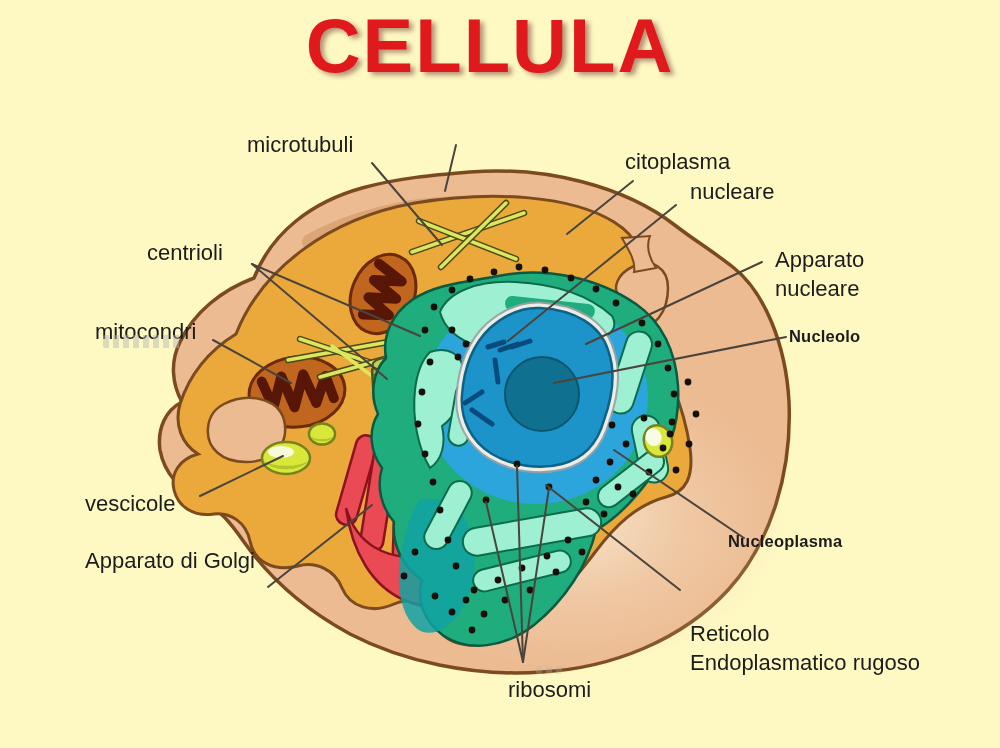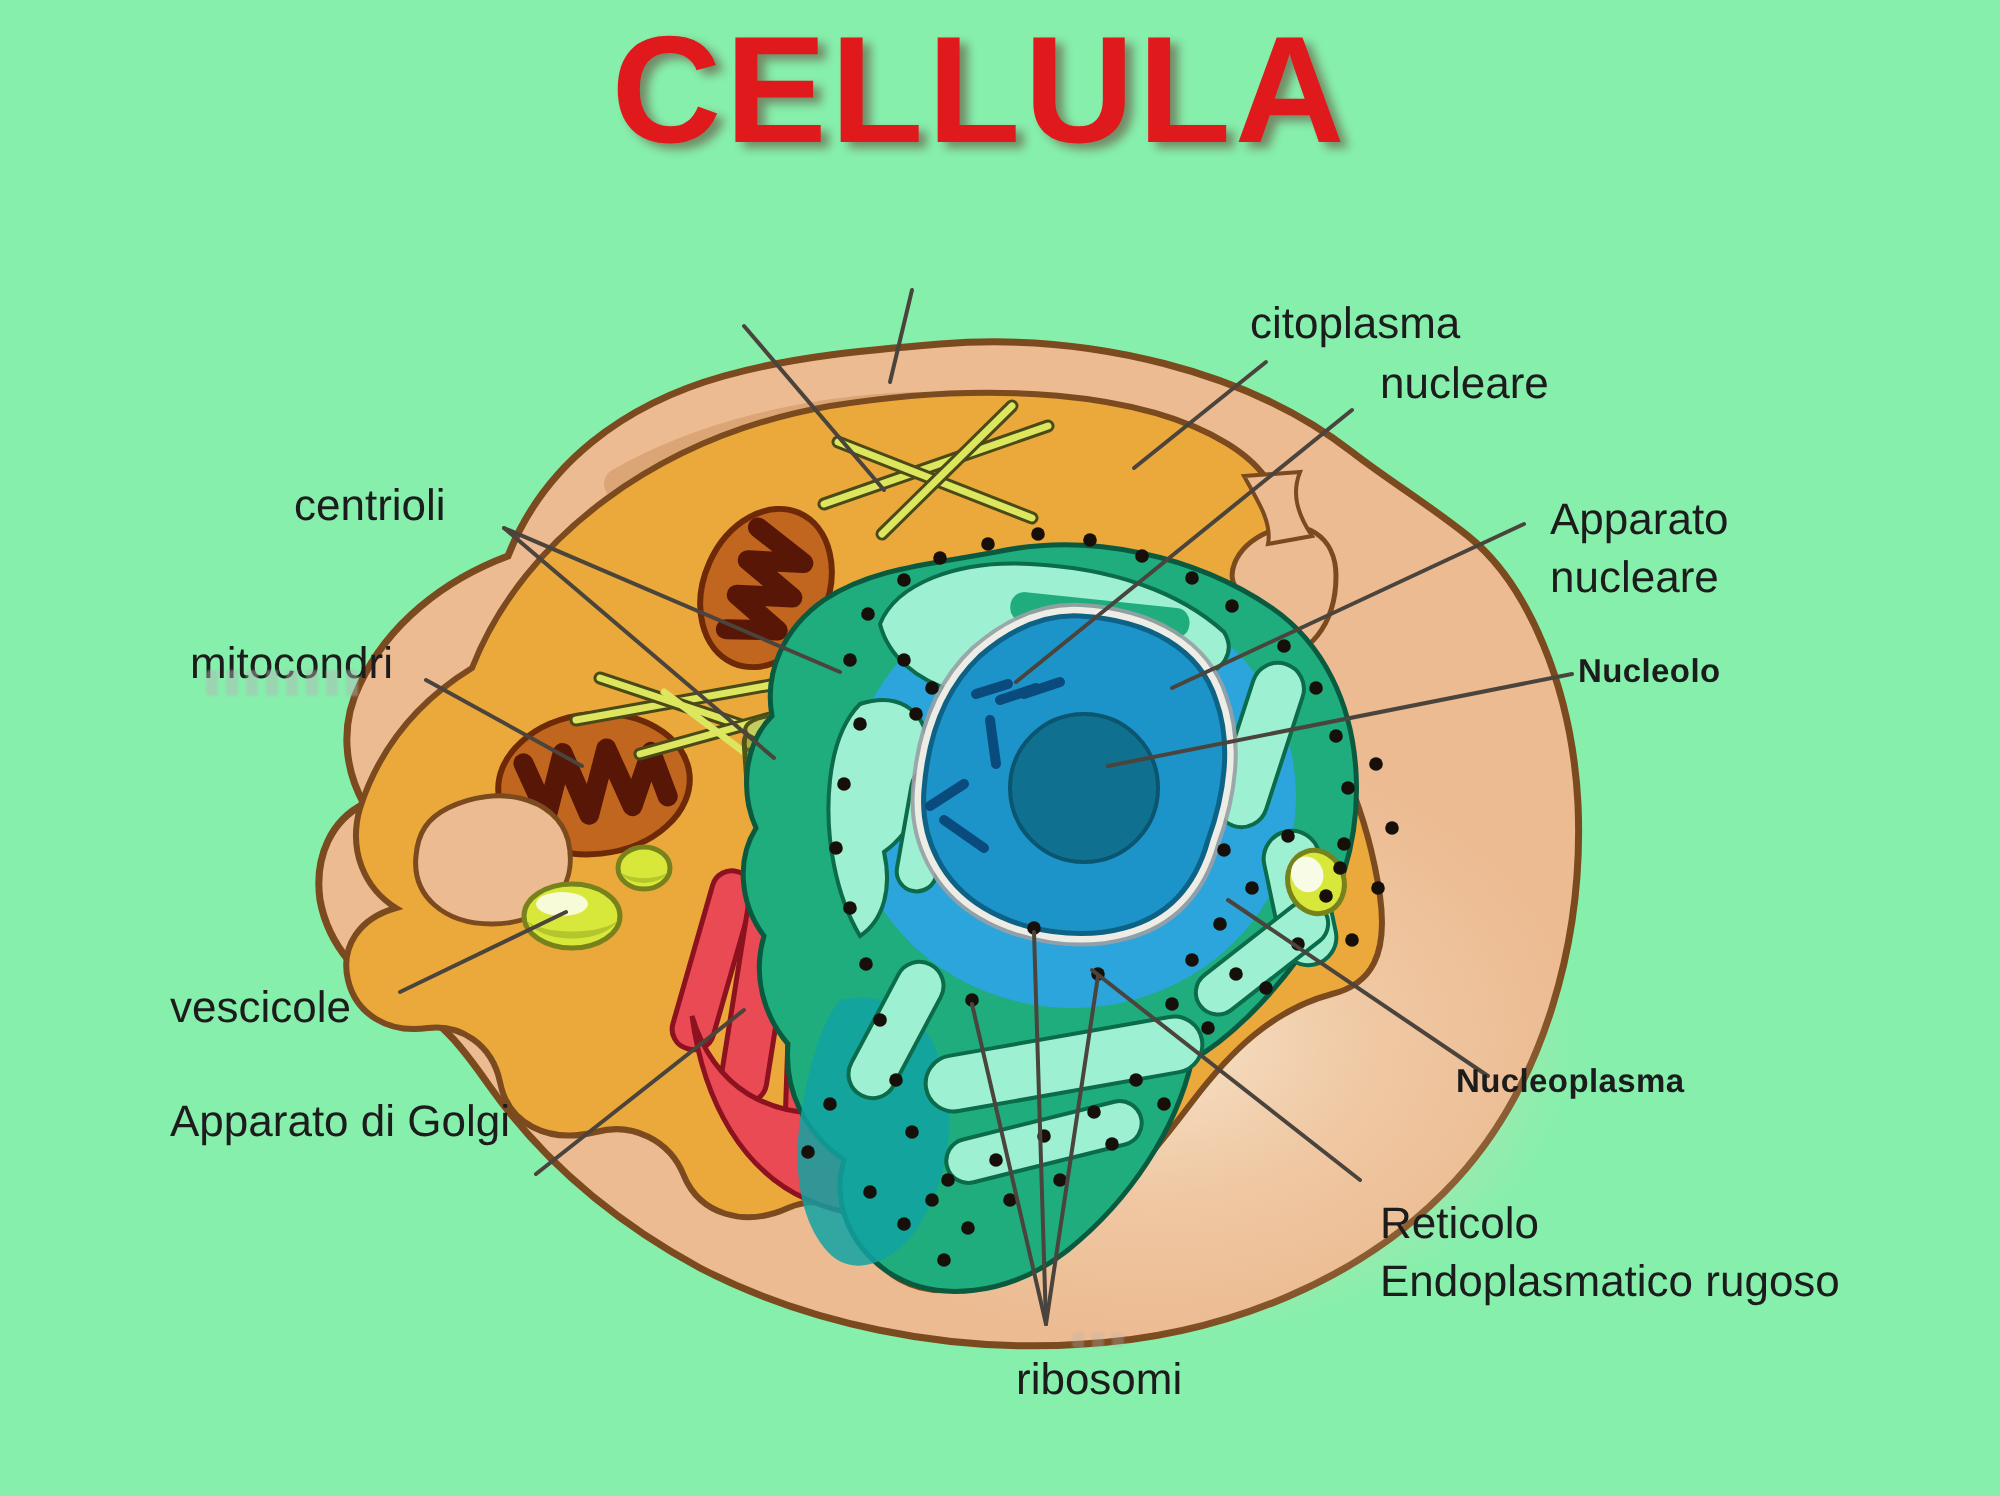--- a/index.html
+++ b/index.html
@@ -1,16 +1,16 @@
 <!DOCTYPE html>
 <html style="--title-red: #e01a1c; --label-text: #1c1c1c; --leader-line: #4a443c; --membrane-tan: #ecbb92; --membrane-outline: #7b4a1e; --cytoplasm-yellow: #eaa93a; --er-teal: #1fad7e; --er-mint: #9ef0d2; --nucleus-blue: #1d94c9; --nucleolus-blue: #10708f; --mitochondrion-orange: #c1661f; --mitochondrion-dark: #571606; --golgi-red: #e94a54; --vesicle-green: #d8e83a; --centriole-olive: #a8b13d; --microtubule-yellow: #dce65e;"><head>
 <meta charset="utf-8">
 <style>
   html,body{margin:0;padding:0;background:#fff;}
-  .stage{position:relative;width:1000px;height:748px;background:#86efac;overflow:hidden;
+  .stage{position:relative;width:1000px;height:748px;background:#fef9c3;overflow:hidden;
          font-family:"Liberation Sans","DejaVu Sans",sans-serif;}
   .title{position:absolute;left:490px;top:2px;transform:translateX(-50%);
          font-size:76px;font-weight:bold;letter-spacing:2px;color:var(--title-red);
          text-shadow:4px 3px 5px rgba(90,20,20,.45);white-space:nowrap;}
   .lbl{position:absolute;font-size:22px;color:var(--label-text);white-space:nowrap;line-height:1.3;}
   .lbl.small{font-size:16.5px;font-weight:bold;letter-spacing:.2px;text-align:right;}
   .lbl .ln{line-height:1.32;}
   svg{position:absolute;left:0;top:0;}
   .f-tan{fill:var(--membrane-tan);}
   .s-mem{stroke:var(--membrane-outline);}
@@ -271,33 +271,34 @@
       <line class="leader" x1="200" y1="496" x2="283" y2="456"></line>
       <line class="leader" x1="268" y1="587" x2="372" y2="505"></line>
       <line class="leader" x1="523" y1="662" x2="486" y2="502"></line>
       <line class="leader" x1="523" y1="662" x2="517" y2="466"></line>
       <line class="leader" x1="523" y1="662" x2="549" y2="488"></line>
     </g>
   </svg>
 
   <div class="title">CELLULA</div>
 
+  <div class="lbl" style="left:247px;top:131px">microtubuli</div>
   <div class="lbl" style="left:625px;top:148px">citoplasma</div>
   <div class="lbl" style="left:690px;top:178px">nucleare</div>
   <div class="lbl" style="left:147px;top:239px">centrioli</div>
   <div class="lbl" style="left:95px;top:318px">mitocondri</div>
   <div class="lbl" style="left:775px;top:245px">
     <div class="ln">Apparato</div>
     <div class="ln">nucleare</div>
   </div>
   <div class="lbl small" style="left:789px;top:326px">Nucleolo</div>
   <div class="lbl" style="left:85px;top:490px">vescicole</div>
   <div class="lbl" style="left:85px;top:547px">Apparato di Golgi</div>
   <div class="lbl small" style="left:728px;top:531px">Nucleoplasma</div>
-  <div class="lbl" style="left:690px;top:597px">
+  <div class="lbl" style="left:690px;top:619px">
     <div class="ln">Reticolo</div>
     <div class="ln">Endoplasmatico rugoso</div>
   </div>
   <div class="lbl" style="left:508px;top:676px">ribosomi</div>
 
   <div class="artifact" style="left:103px;top:335px;width:80px;height:13px;opacity:.45"></div>
   <div class="artifact" style="left:536px;top:666px;width:26px;height:8px;opacity:.3"></div>
 
 </div>
 

